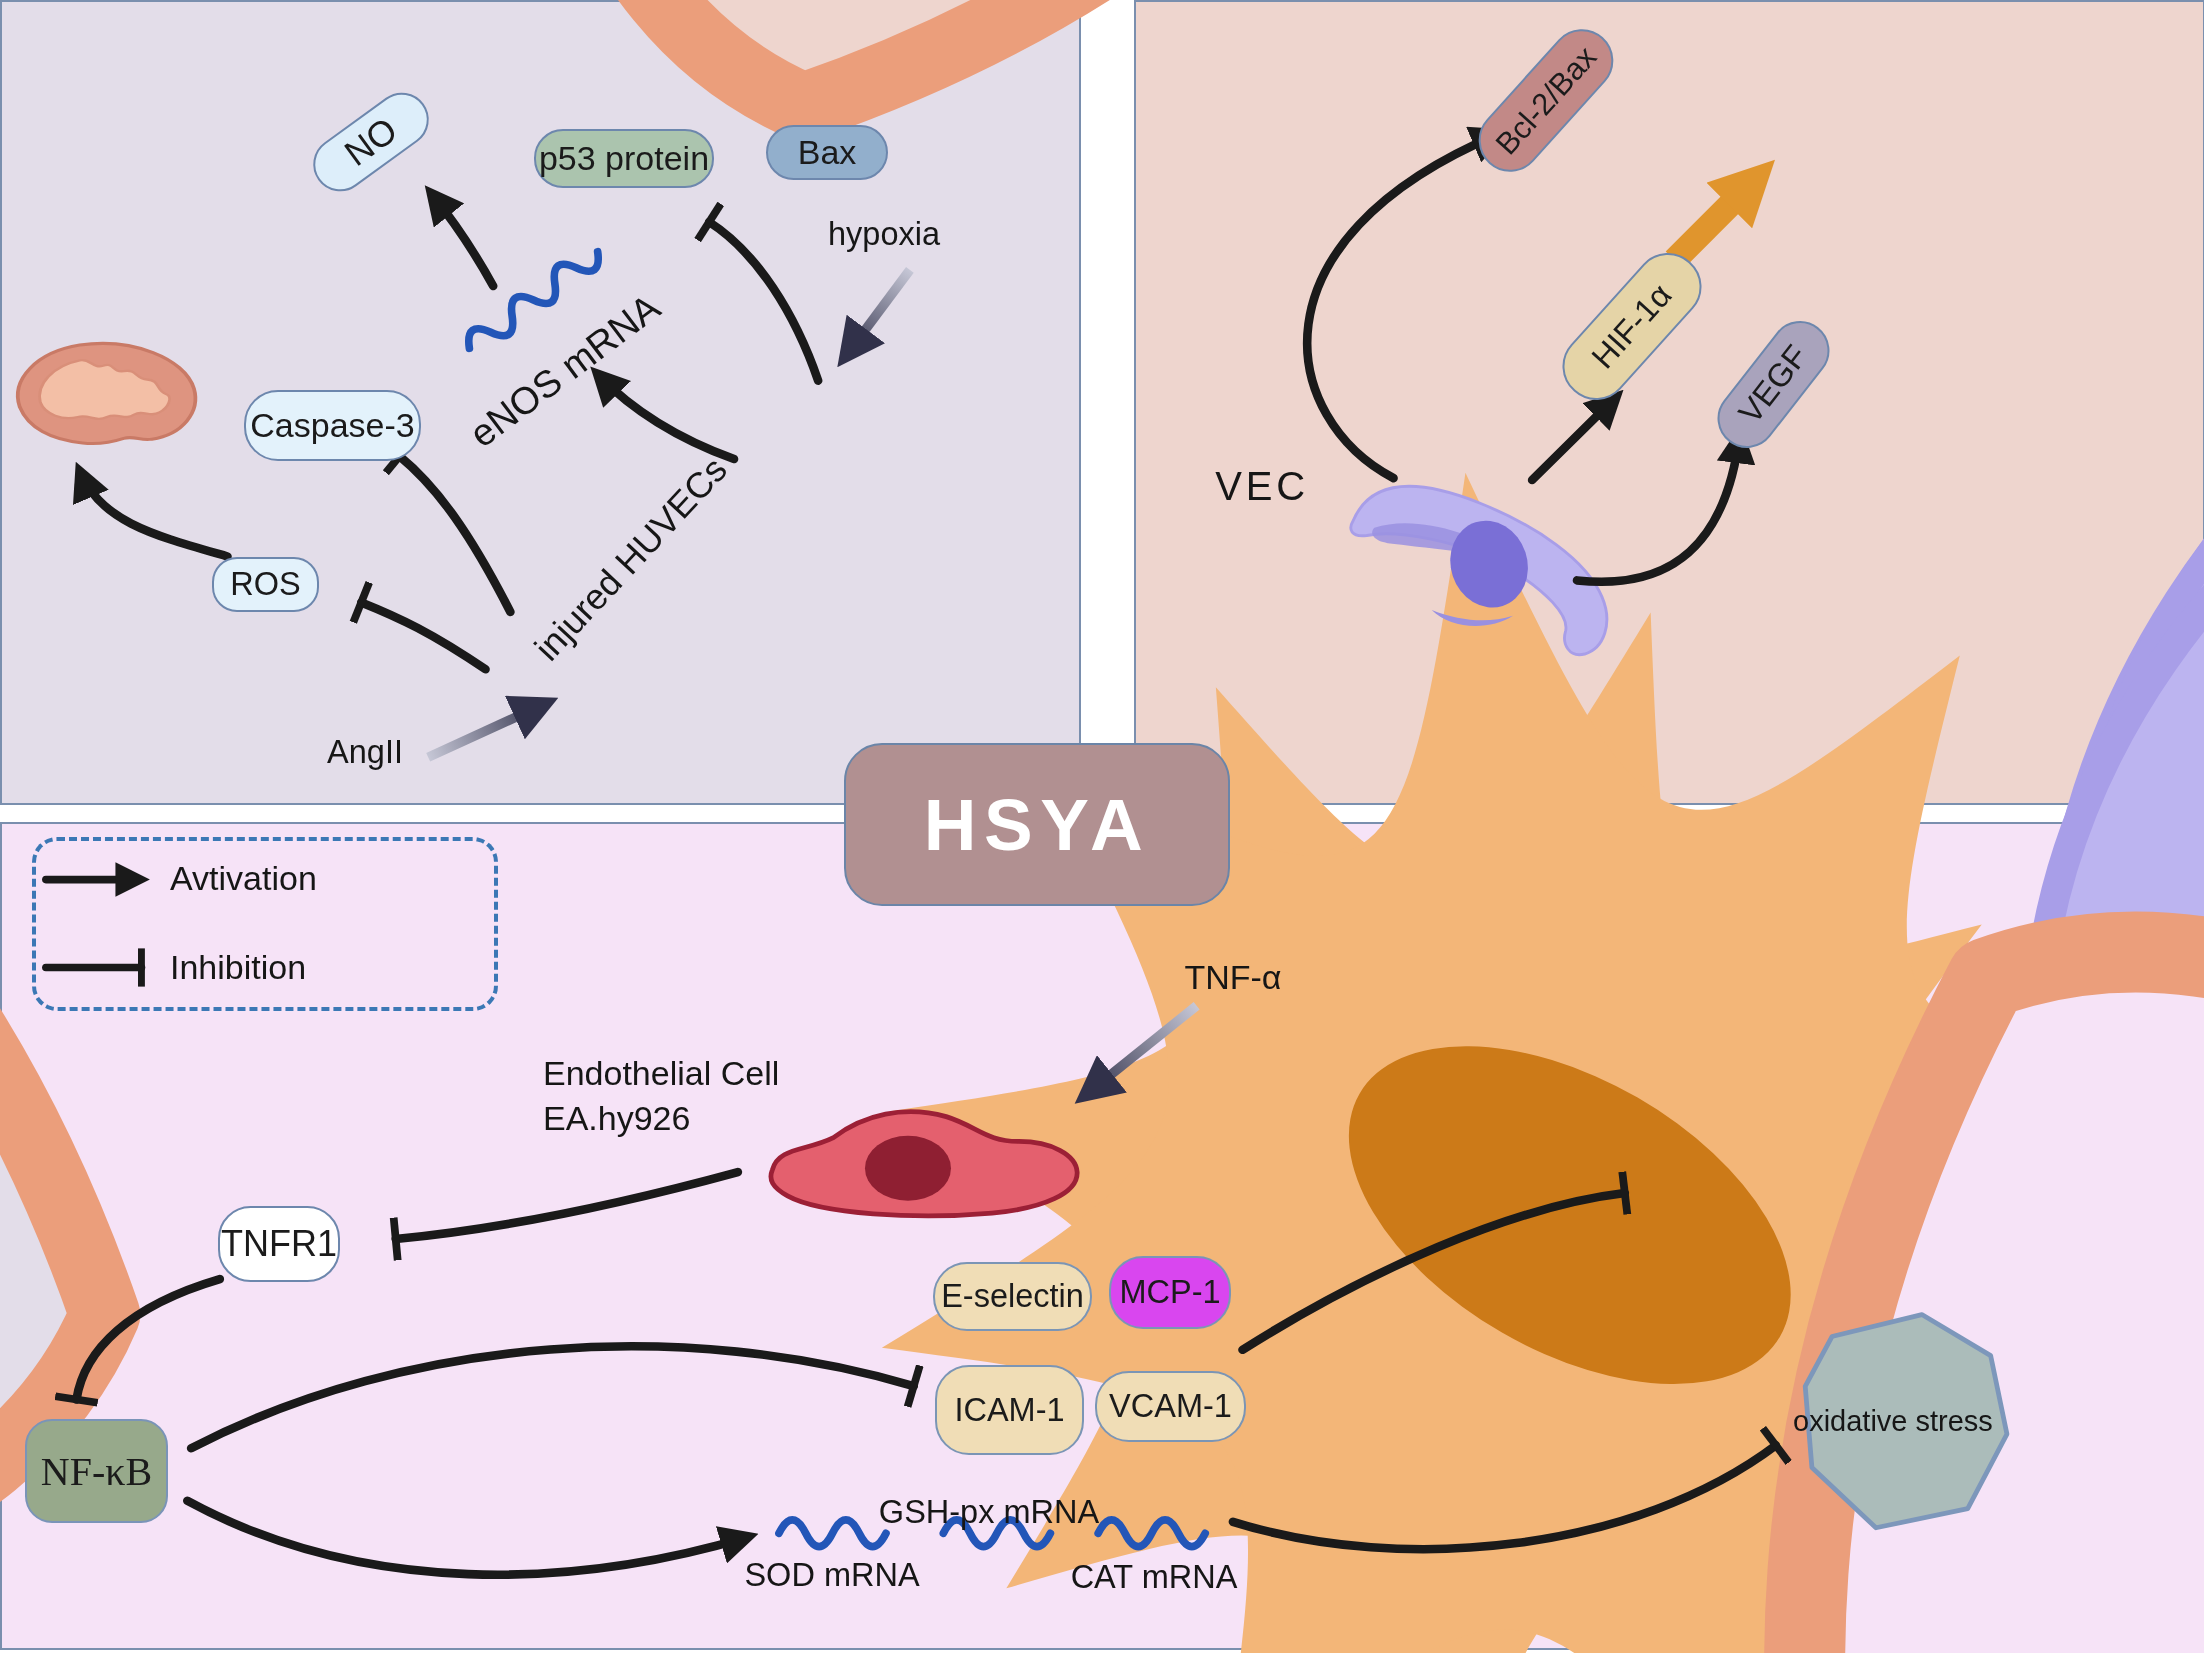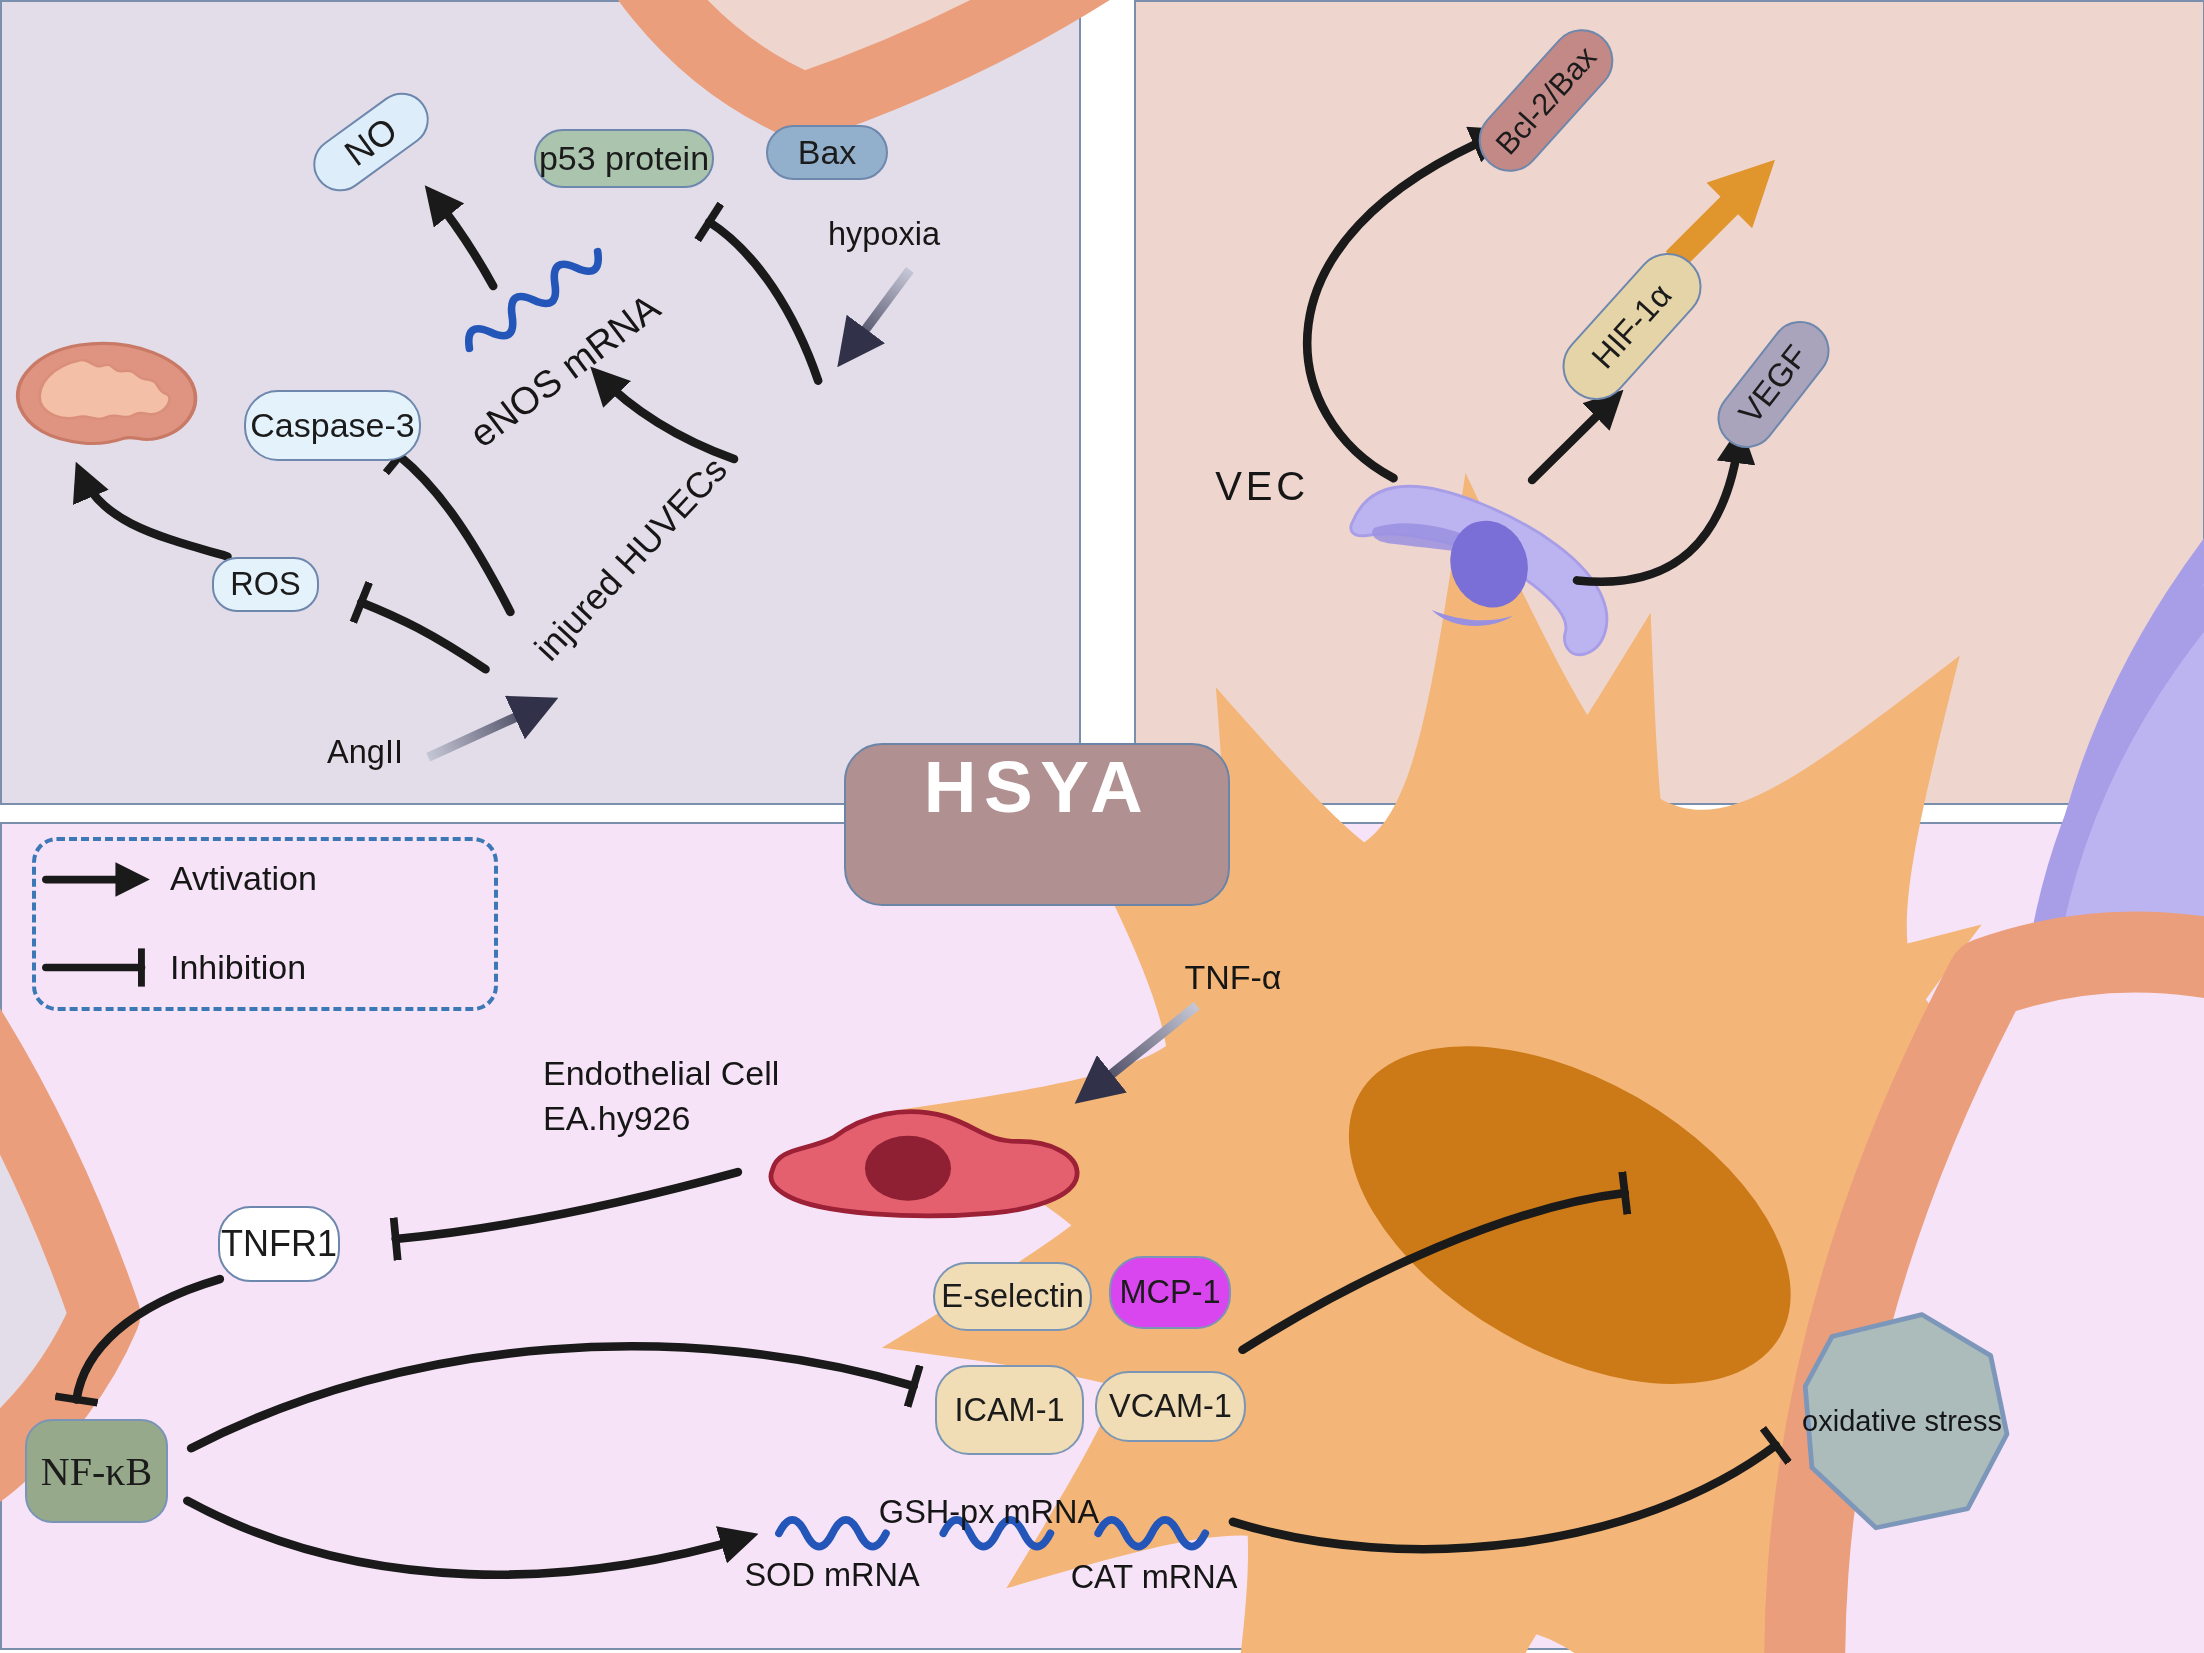--- a/index.html
+++ b/index.html
@@ -20,21 +20,21 @@
     z-index:3;white-space:nowrap;text-align:center;
   }
   .lbl{
     position:absolute;z-index:3;color:#161616;white-space:nowrap;
     transform:translate(-50%,-50%);font-size:32.5px;
   }
 
   #hsya-box{
     position:absolute;left:844px;top:743px;width:382px;height:159px;z-index:4;
     background:#b19091;border:2.9px solid #6b85a8;border-radius:38px;
-    display:flex;justify-content:center;
+    display:flex;align-items:center;justify-content:center;
     color:#ffffff;font-size:73px;font-weight:bold;letter-spacing:7.6px;
   }
 
   #legend-box{
     position:absolute;left:32px;top:837px;width:466px;height:174px;z-index:1;
     border:4.8px dashed #3b78b5;border-radius:25px;box-sizing:border-box;
   }
   .legend-lbl{font-size:34px;transform:translate(0,-50%);}
 
   
@@ -47,21 +47,21 @@
   #pill-hif{left:1545px;top:293px;width:174px;height:67px;background:#e5d4a7;transform:rotate(-48deg);font-size:32.5px;border-radius:33px;}
   #pill-vegf{left:1701px;top:355px;width:145px;height:59px;background:#a9a3bc;transform:rotate(-52deg);font-size:32.5px;border-radius:30px;}
   #pill-tnfr1{left:218px;top:1206px;width:122px;height:76px;background:#ffffff;border-radius:32.5px;font-size:36px;}
   #pill-nfkb{left:25px;top:1419px;width:143px;height:104px;background:#97a98b;border-radius:27px;
              font-family:"Liberation Serif",serif;font-size:40px;border-color:#7a94b8;}
   #pill-esel{left:933px;top:1262px;width:159px;height:69px;background:#f0ddb6;border-color:#7b95b5;font-size:32.5px;}
   #pill-mcp1{left:1109px;top:1256px;width:122px;height:73px;background:#d946ef;border-color:#7b95b5;font-size:32.5px;}
   #pill-icam{left:935px;top:1365px;width:149px;height:90px;background:#f0ddb6;border-color:#7b95b5;font-size:32.5px;}
   #pill-vcam{left:1095px;top:1371px;width:151px;height:71px;background:#f0ddb6;border-color:#7b95b5;font-size:32.5px;}
   #pill-infl{left:1661px;top:1130px;width:205px;height:117px;background:#e0f1f9;border-color:#7080b0;border-radius:50%;}
-  #oxid-lbl{left:1793px;top:1405px;width:218px;z-index:3;position:absolute;text-align:center;font-size:29px;color:#161616;}
+  #oxid-lbl{left:1793px;top:1405px;width:218px;z-index:3;position:absolute;font-size:29px;color:#161616;}
 </style>
 </head>
 <body>
 
 <div id="stage">
 
   <div class="panel" id="panel-injury"></div>
   <div class="panel" id="panel-vec"></div>
   <div class="panel" id="panel-ea"></div>
 

